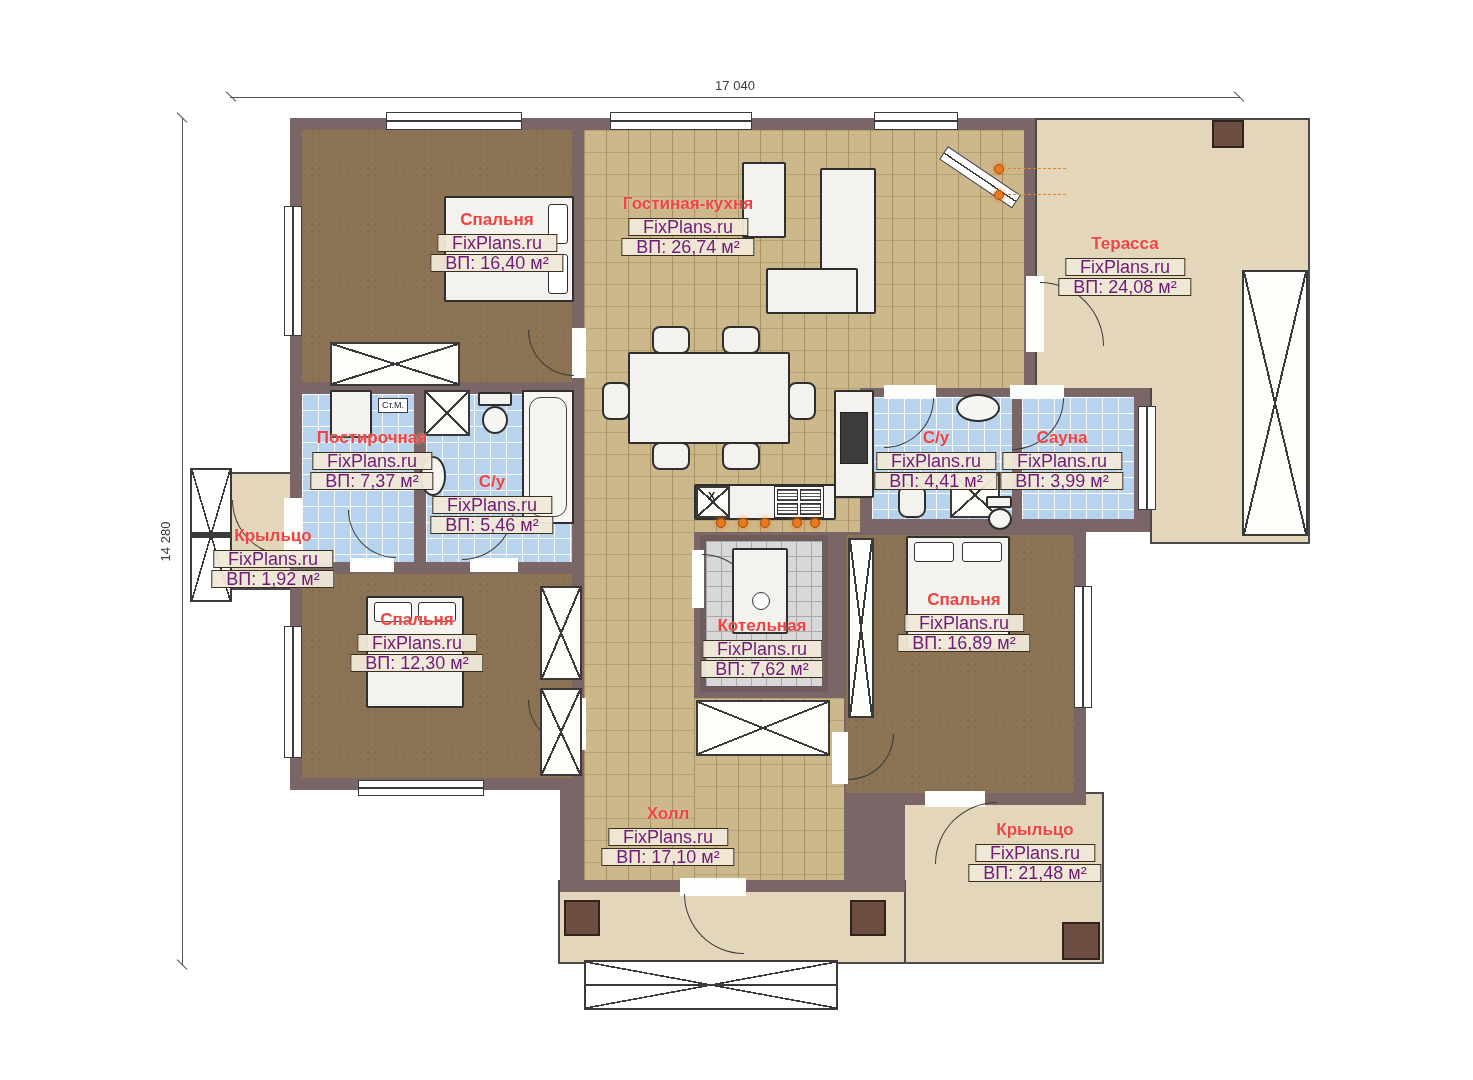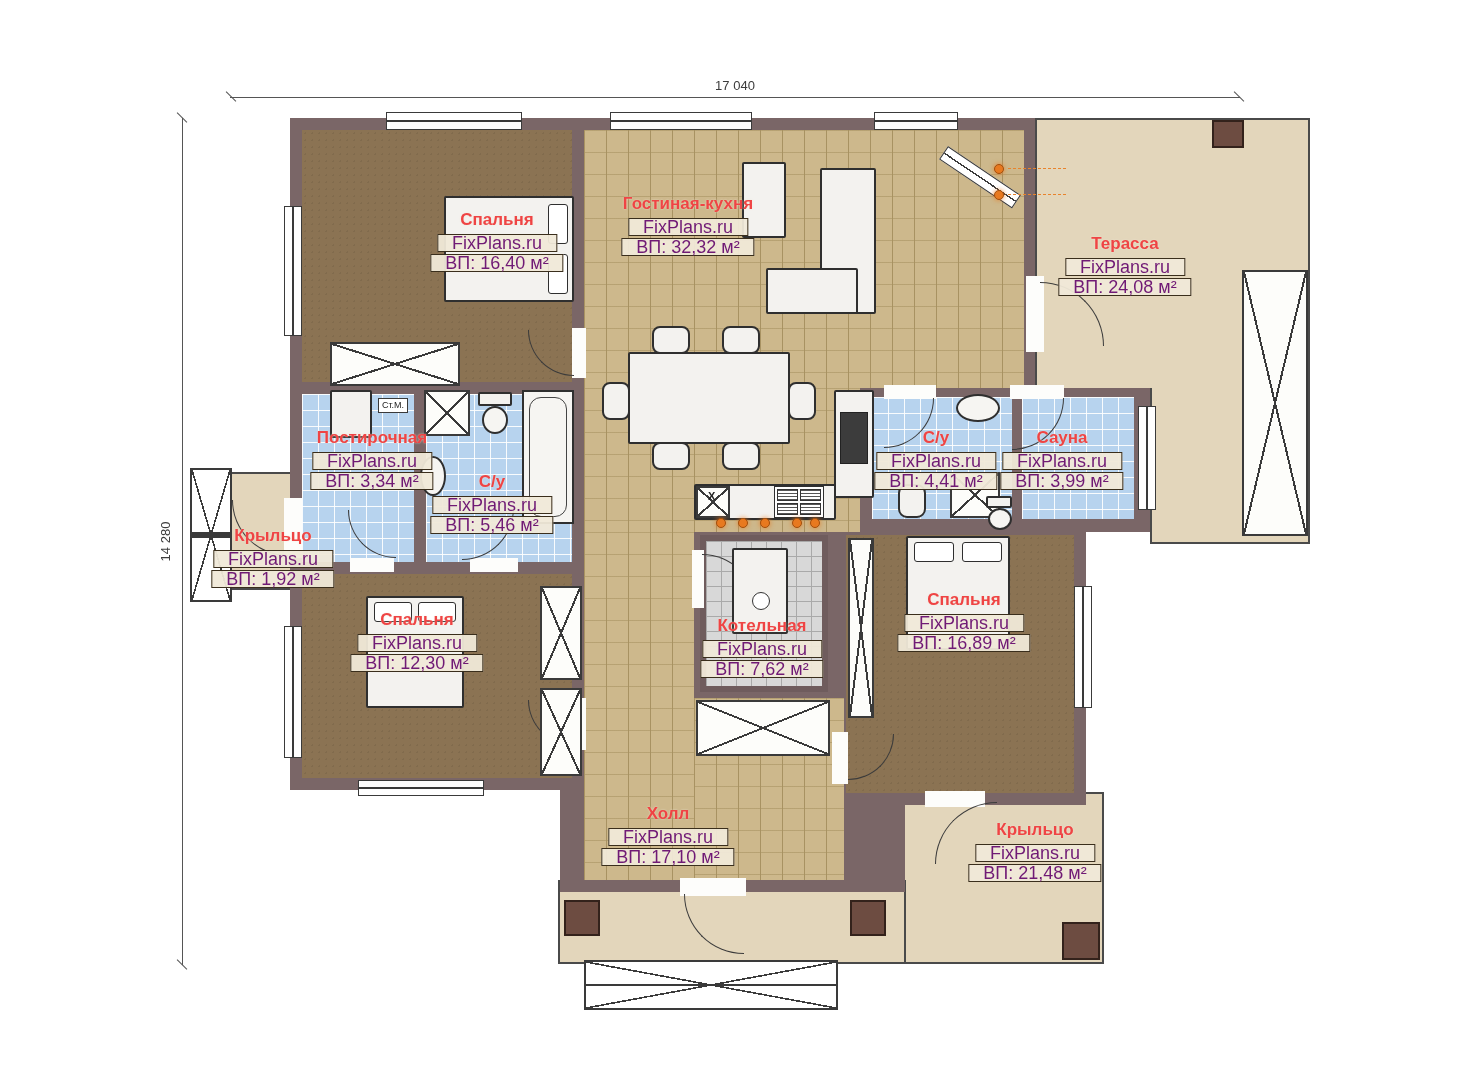--- a/index.html
+++ b/index.html
@@ -204,31 +204,31 @@
   <div class="dash" style="left:1008px;top:194px;width:58px"></div>
 
   <div class="rlabel" style="left:497px;top:210px">
     <div class="rname">Спальня</div>
     <div class="rbox">FixPlans.ru</div>
     <div class="rbox">ВП: 16,40 м²</div>
   </div>
   <div class="rlabel" style="left:688px;top:194px">
     <div class="rname">Гостиная-кухня</div>
     <div class="rbox">FixPlans.ru</div>
-    <div class="rbox">ВП: 32,32 м²</div>
+    <div class="rbox">ВП: 26,74 м²</div>
   </div>
   <div class="rlabel" style="left:1125px;top:234px">
     <div class="rname">Терасса</div>
     <div class="rbox">FixPlans.ru</div>
     <div class="rbox">ВП: 24,08 м²</div>
   </div>
   <div class="rlabel" style="left:372px;top:428px">
     <div class="rname">Постирочная</div>
     <div class="rbox">FixPlans.ru</div>
-    <div class="rbox">ВП: 3,34 м²</div>
+    <div class="rbox">ВП: 7,37 м²</div>
   </div>
   <div class="rlabel" style="left:492px;top:472px">
     <div class="rname">С/у</div>
     <div class="rbox">FixPlans.ru</div>
     <div class="rbox">ВП: 5,46 м²</div>
   </div>
   <div class="rlabel" style="left:273px;top:526px">
     <div class="rname">Крыльцо</div>
     <div class="rbox">FixPlans.ru</div>
     <div class="rbox">ВП: 1,92 м²</div>

